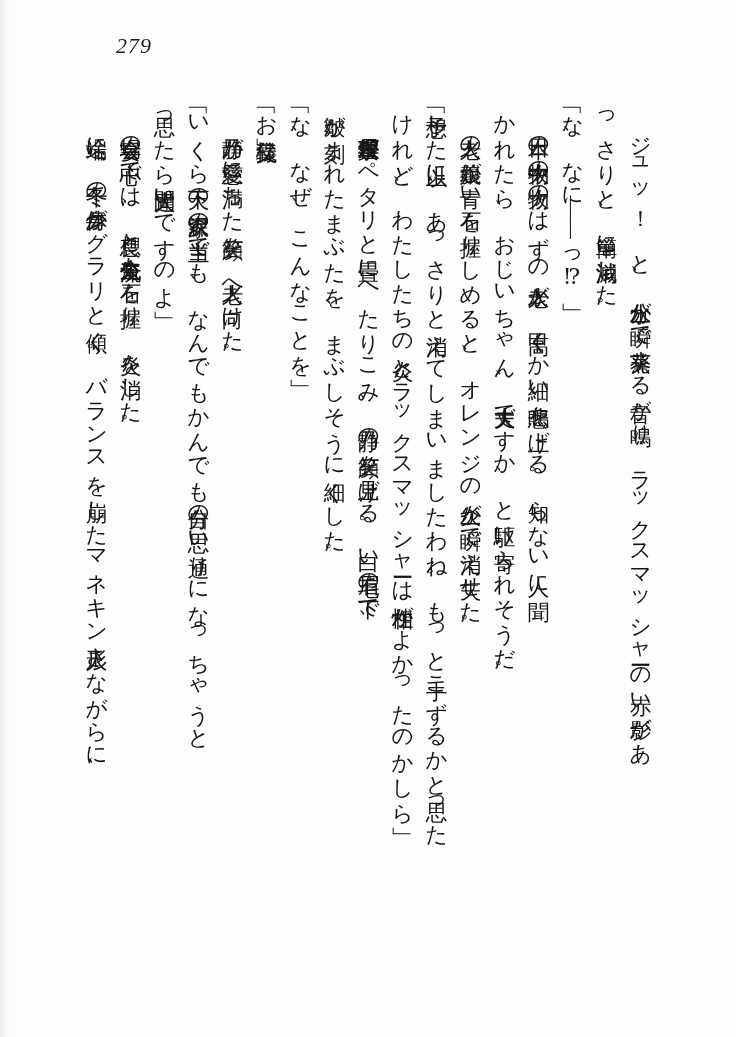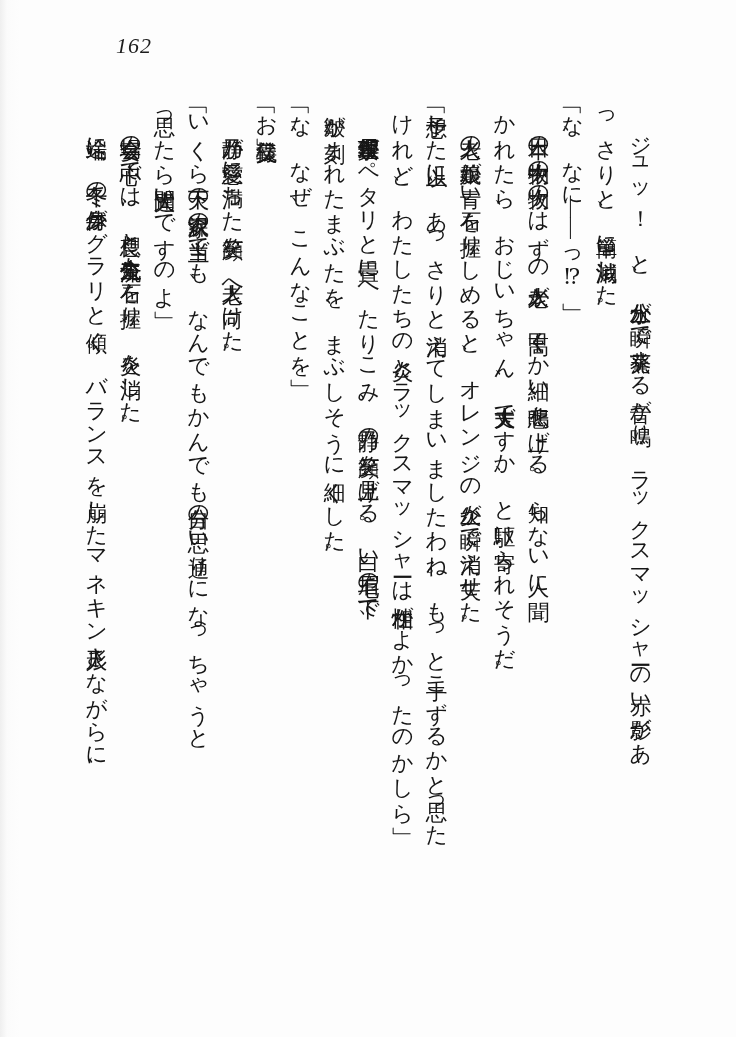--- a/index.html
+++ b/index.html
@@ -46,21 +46,21 @@
   }
   .column.indent {
     text-indent: 1em;
   }
 </style>
 </head>
 <body>
 
 <div class="page">
 
-  <div class="page-number">162</div>
+  <div class="page-number">279</div>
 
   <div class="text-block">
     <p class="column indent">ジュッ！　と、水分が一瞬で蒸発する音が鳴り、ラックスマッシャーの赤い影があ</p>
       <p class="column">っさりと、簡単に消滅した。</p>
       <p class="column">「な、なに――っ⁉」</p>
       <p class="column indent">日本の大物中の大物のはずの老人が、甲高くか細い悲鳴を上げる。知らない人に聞</p>
       <p class="column">かれたら、おじいちゃん、大丈夫ですか、と駆け寄られそうだ。</p>
       <p class="column indent">老人の義娘が青い石を握りしめると、オレンジの炎が一瞬で消え失せた。</p>
       <p class="column">「予想した以上に、あっさりと消えてしまいましたわね。もっと手こずるかと思った</p>
       <p class="column">けれど、わたしたちの炎とラックスマッシャーは相性がよかったのかしら」</p>

